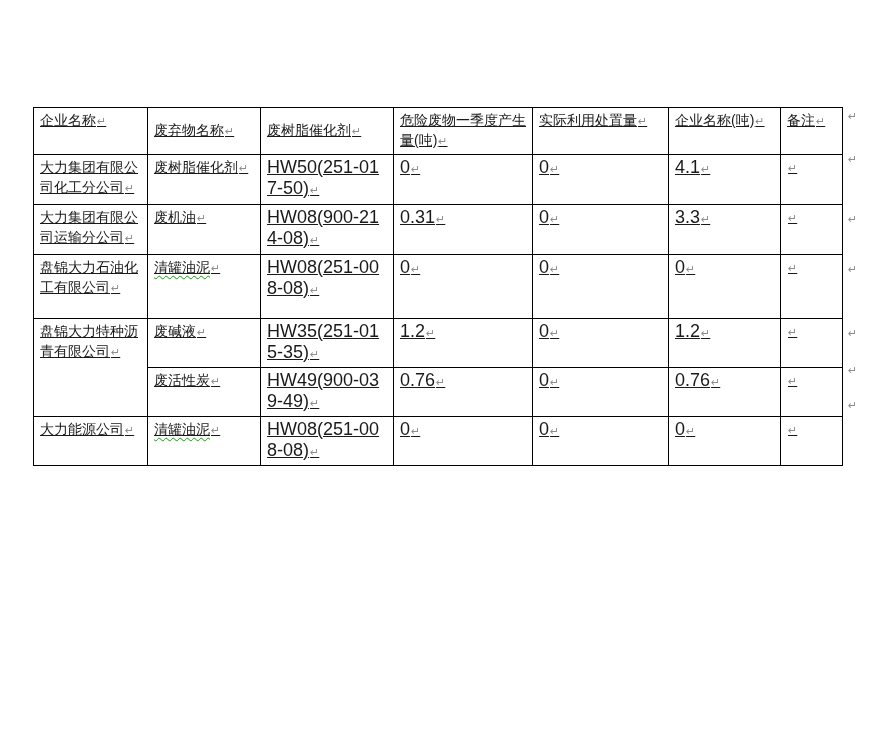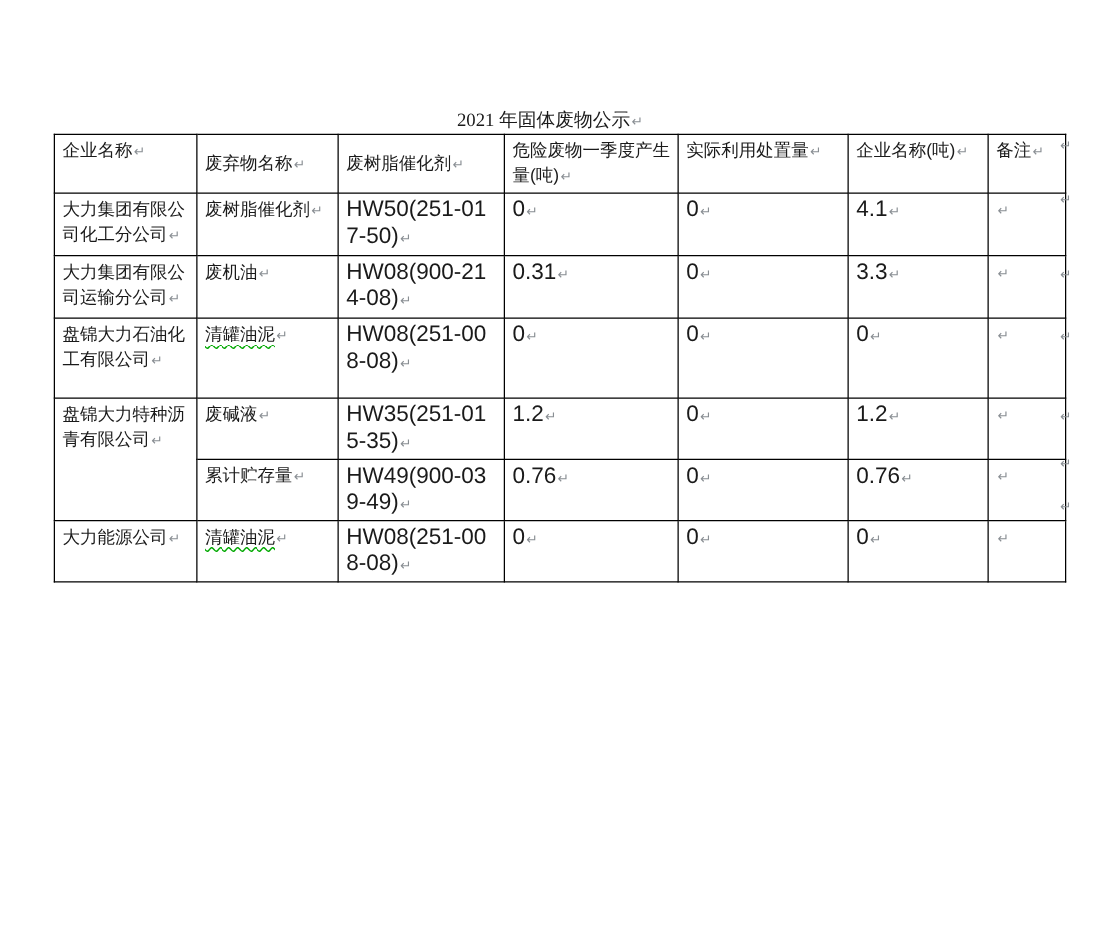--- a/index.html
+++ b/index.html
@@ -29,27 +29,28 @@
     white-space: nowrap;
   }
   .pilcrow {
     font-family: "DejaVu Sans", sans-serif;
     font-size: 11px;
     color: #8a8f94;
     padding-left: 1px;
   }
   #waste-table {
     position: absolute;
-    left: 43px;
+    left: 33px;
     top: 107px;
     width: 809px;
     border-collapse: collapse;
     table-layout: fixed;
     font-size: 14px;
     line-height: 20px;
+    text-decoration: underline;
   }
   #waste-table th, #waste-table td {
     border: 1px solid #000000;
     padding: 2px 6px 2px 6px;
     vertical-align: top;
     text-align: left;
     font-weight: normal;
     word-break: break-all;
     overflow: hidden;
   }
@@ -66,23 +67,20 @@
     position: absolute;
     left: 847px;
     width: 20px;
   }
 </style>
 </head>
 <body>
 
 <div id="page">
 
-  <div id="doc-title">
-    <span>2021 年固体废物公示</span><span class="pilcrow">↵</span>
-  </div>
 
   <table id="waste-table">
     <colgroup>
       <col style="width:114px">
       <col style="width:113px">
       <col style="width:133px">
       <col style="width:139px">
       <col style="width:136px">
       <col style="width:112px">
       <col style="width:62px">
@@ -133,21 +131,21 @@
       <td rowspan="2"><span>盘锦大力特种沥青有限公司</span><span class="pilcrow">↵</span></td>
       <td><span>废碱液</span><span class="pilcrow">↵</span></td>
       <td><span class="code-text">HW35(251-015-35)</span><span class="pilcrow">↵</span></td>
       <td><span class="num-text">1.2</span><span class="pilcrow">↵</span></td>
       <td><span class="num-text">0</span><span class="pilcrow">↵</span></td>
       <td><span class="num-text">1.2</span><span class="pilcrow">↵</span></td>
       <td><span></span><span class="pilcrow">↵</span></td>
     </tr>
 
     <tr style="height:35px">
-      <td><span>累计贮存量</span><span class="pilcrow">↵</span></td>
+      <td><span>废活性炭</span><span class="pilcrow">↵</span></td>
       <td><span class="code-text">HW49(900-039-49)</span><span class="pilcrow">↵</span></td>
       <td><span class="num-text">0.76</span><span class="pilcrow">↵</span></td>
       <td><span class="num-text">0</span><span class="pilcrow">↵</span></td>
       <td><span class="num-text">0.76</span><span class="pilcrow">↵</span></td>
       <td><span></span><span class="pilcrow">↵</span></td>
     </tr>
 
     <tr style="height:49px">
       <td><span>大力能源公司</span><span class="pilcrow">↵</span></td>
       <td><span class="squiggle">清罐油泥</span><span class="pilcrow">↵</span></td>

